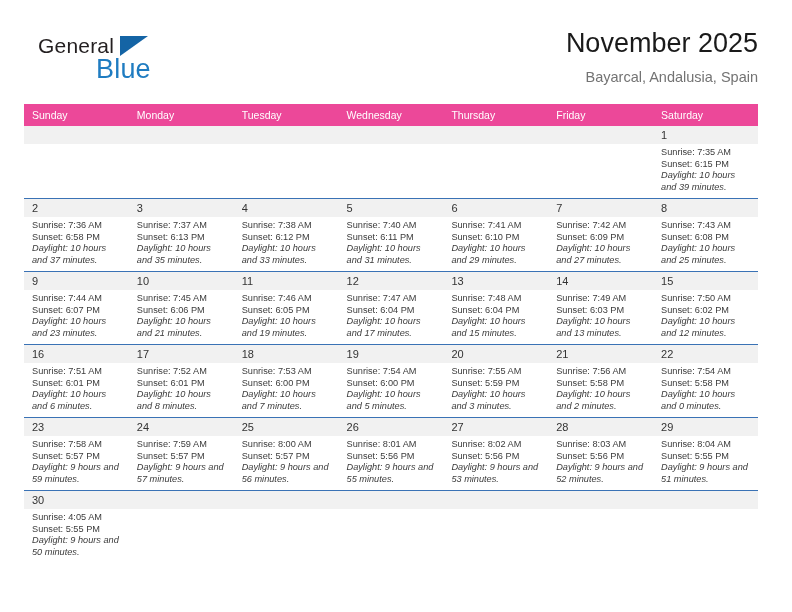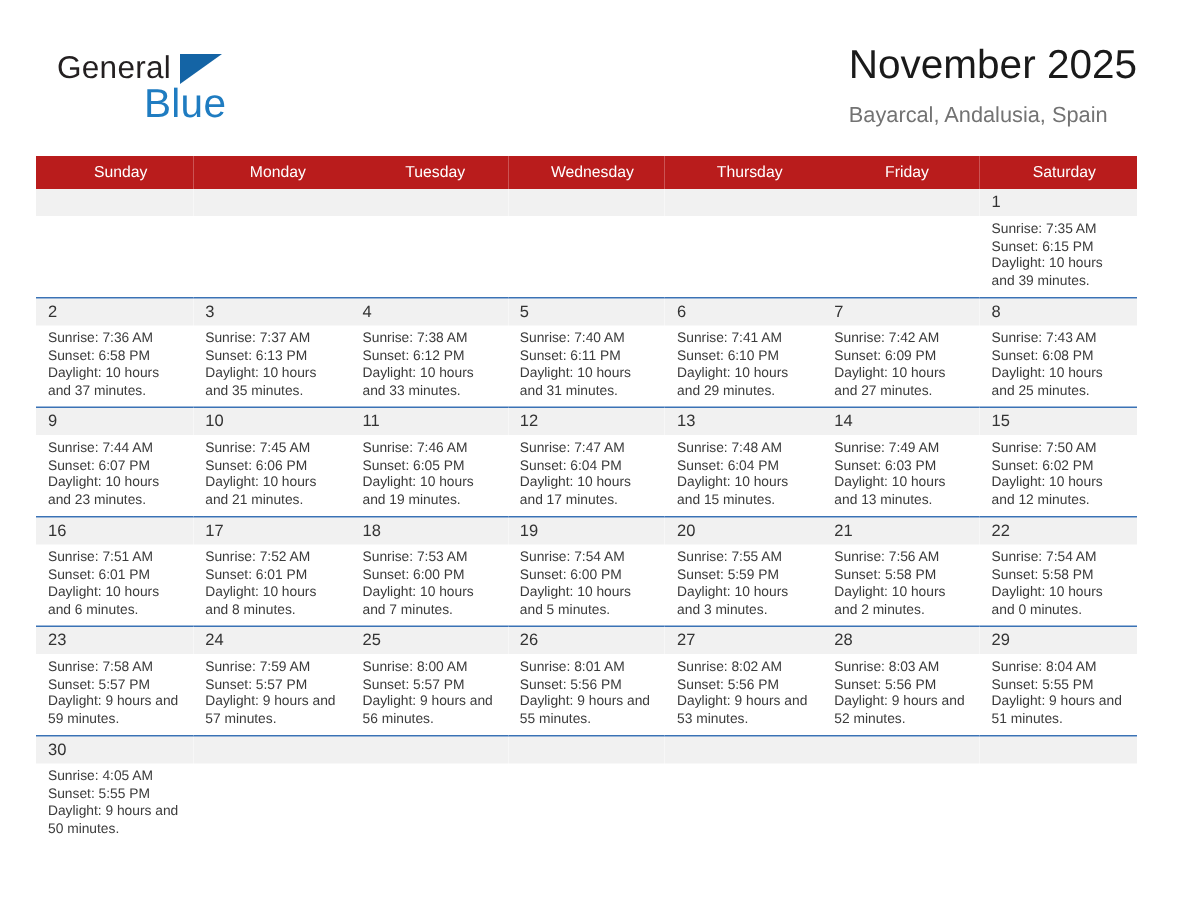--- a/index.html
+++ b/index.html
@@ -61,21 +61,21 @@
     font-size: 27px;
     letter-spacing: 0.2px;
     color: #1f7cc1;
     line-height: 24px;
   }
 
   .title-block {
     position: absolute;
     right: 0;
     top: 0;
-    text-align: left;
+    text-align: right;
   }
   .cal-title {
     font-size: 27px;
     color: #1a1a1a;
     line-height: 34px;
     white-space: nowrap;
   }
   .cal-subtitle {
     margin-top: 8px;
     font-size: 14.5px;
@@ -87,25 +87,25 @@
   
   .calendar {
     position: absolute;
     left: 24px;
     top: 104px;
     width: 734px;
     border-collapse: collapse;
     table-layout: fixed;
   }
   .calendar th {
-    background: #b91c1c;
+    background: #ec4899;
     color: #ffffff;
     font-size: 10.5px;
     font-weight: normal;
-    text-align: center;
+    text-align: left;
     padding: 5px 0 5px 8px;
     height: 11px;
     border: none;
   }
   .calendar td {
     vertical-align: top;
     padding: 0;
     border: none;
     border-top: 1px solid #3a72b5;
     height: 72px;
@@ -130,20 +130,21 @@
     padding: 3px 6px 0 8px;
     font-size: 9.2px;
     line-height: 11.6px;
     color: #3b3b3b;
   }
   .details div {
     white-space: nowrap;
   }
   .details .wrapline {
     white-space: normal;
+    font-style: italic;
   }
   td.blank .details { visibility: hidden; }
 </style>
 </head>
 <body>
 
 <div class="page">
 
   <div class="header">
 

